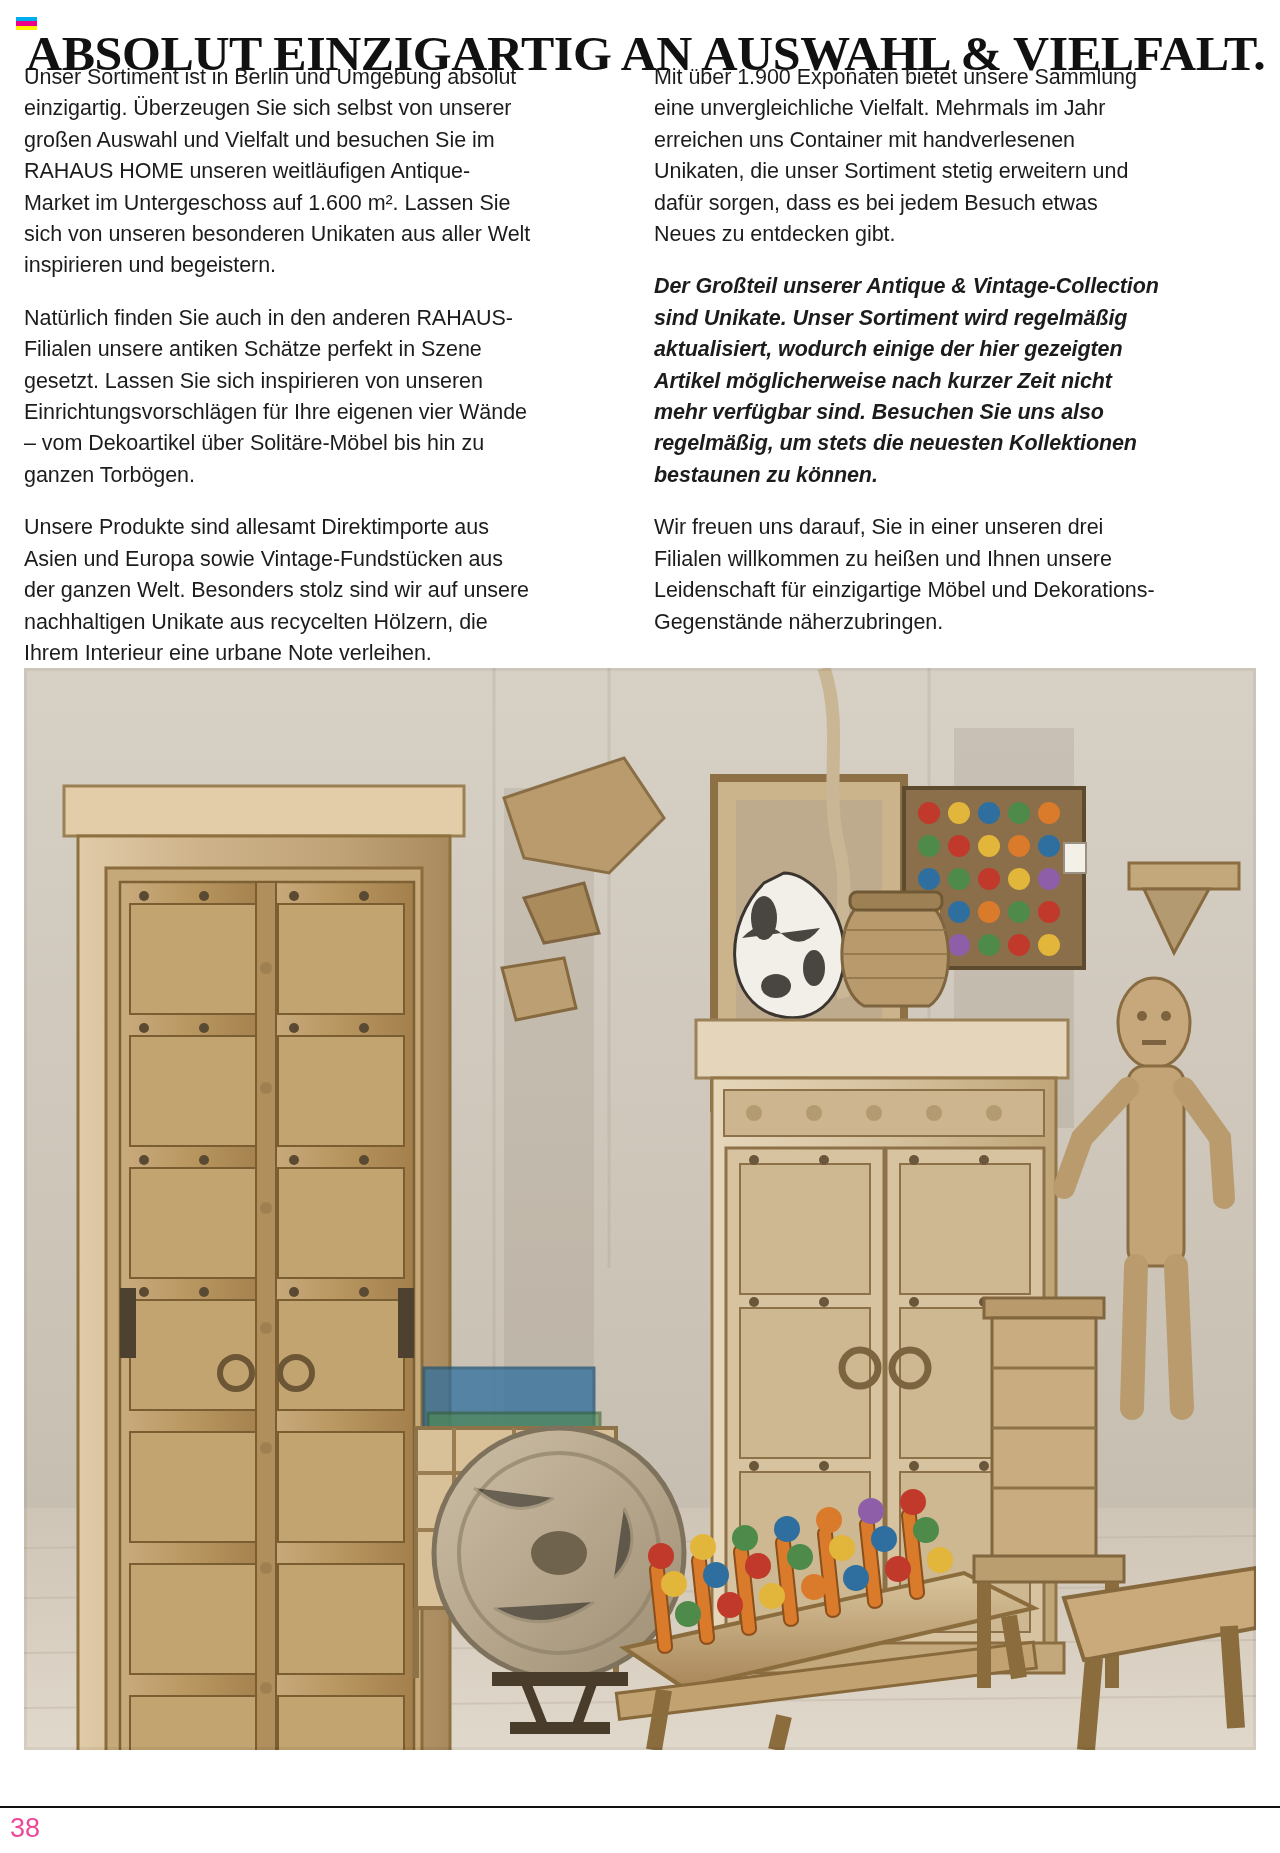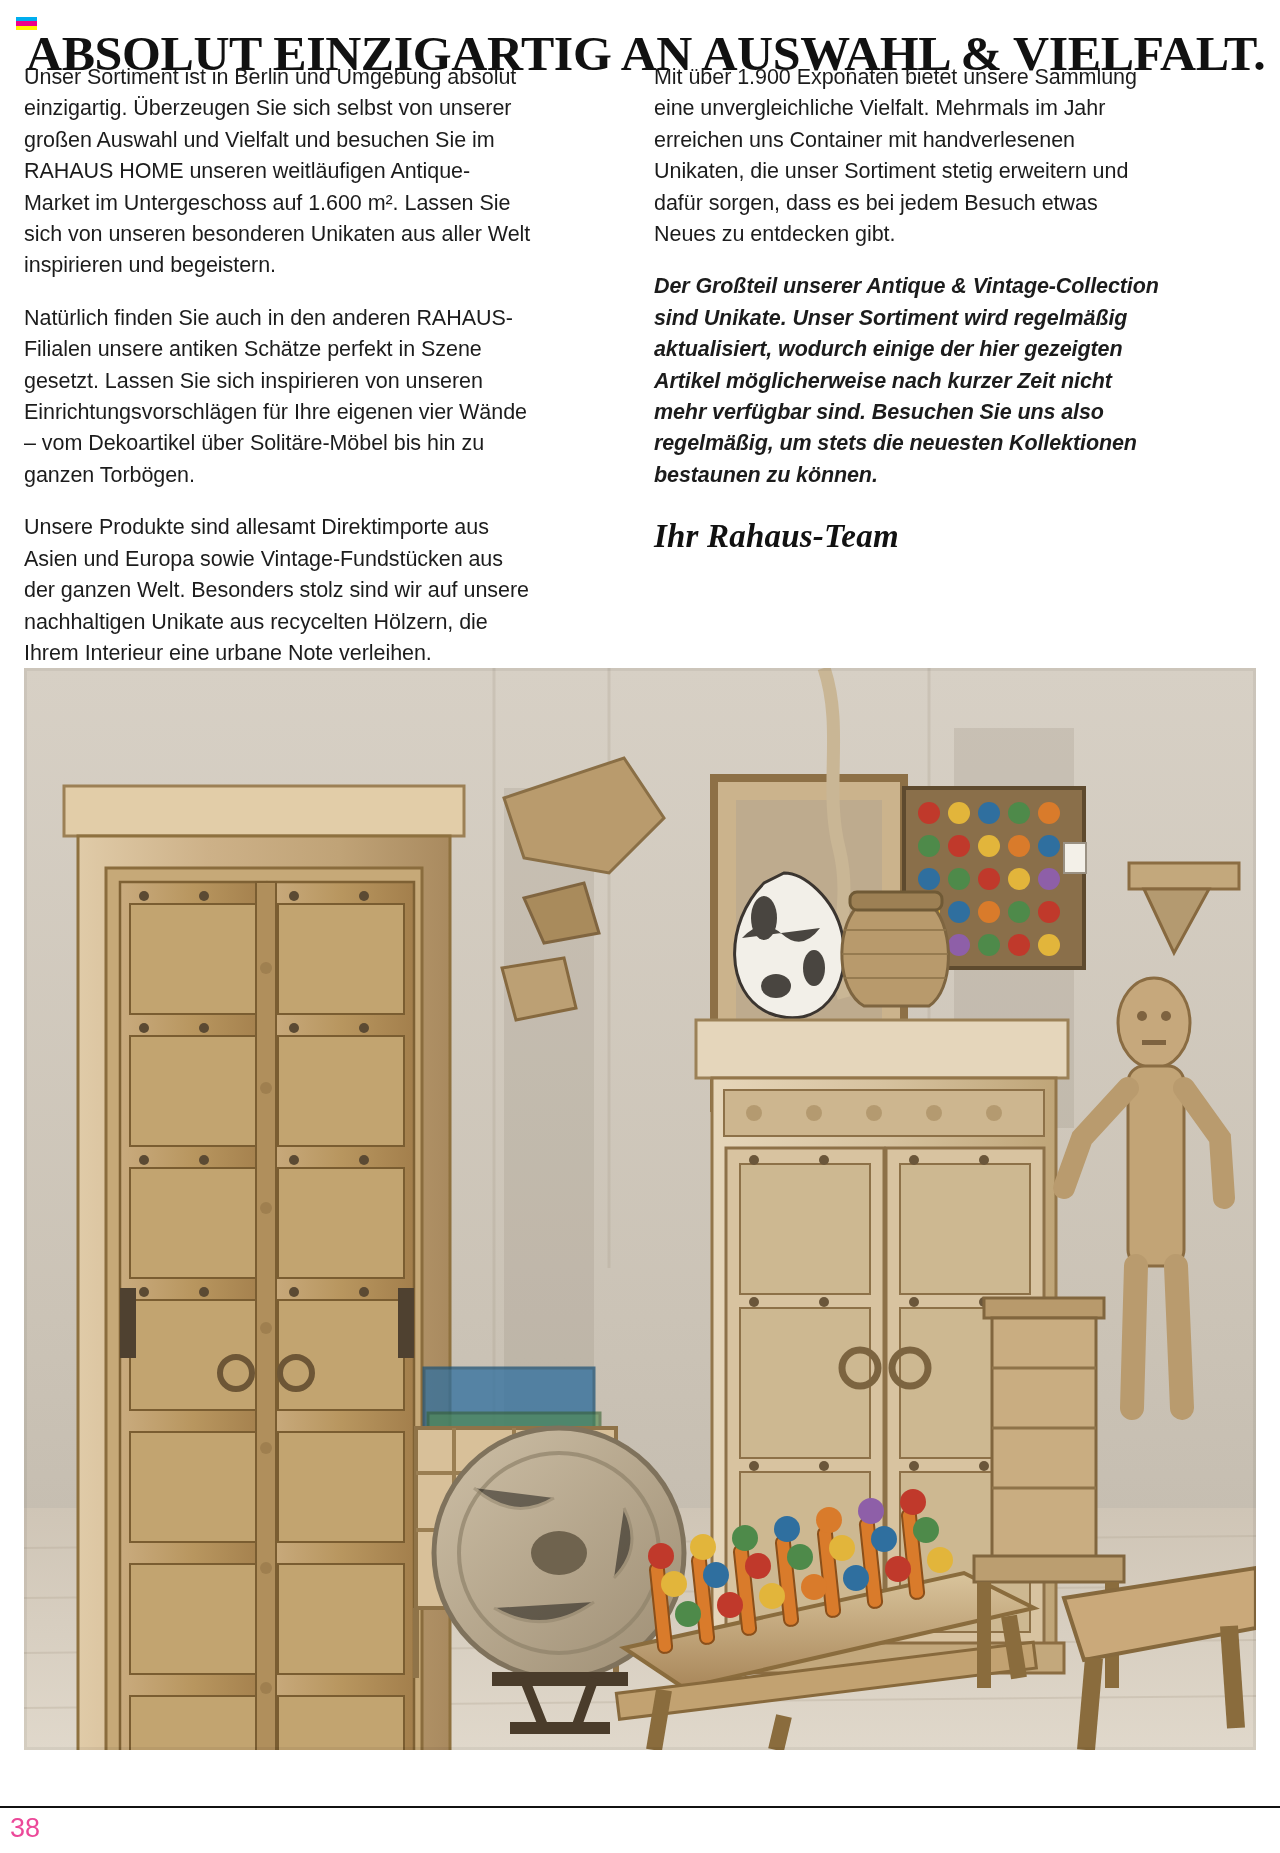--- a/index.html
+++ b/index.html
@@ -139,20 +139,21 @@
 
   <div class="col col-left">
     <p class="para">Unser Sortiment ist in Berlin und Umgebung absolut einzigartig. Überzeugen Sie sich selbst von unserer großen Auswahl und Vielfalt und besuchen Sie im RAHAUS HOME unseren weitläufigen Antique-Market im Untergeschoss auf 1.600 m². Lassen Sie sich von unseren besonderen Unikaten aus aller Welt inspirieren und begeistern.</p>
     <p class="para">Natürlich finden Sie auch in den anderen RAHAUS-Filialen unsere antiken Schätze perfekt in Szene gesetzt. Lassen Sie sich inspirieren von unseren Einrichtungsvorschlägen für Ihre eigenen vier Wände – vom Dekoartikel über Solitäre-Möbel bis hin zu ganzen Torbögen.</p>
     <p class="para">Unsere Produkte sind allesamt Direktimporte aus Asien und Europa sowie Vintage-Fundstücken aus der ganzen Welt. Besonders stolz sind wir auf unsere nachhaltigen Unikate aus recycelten Hölzern, die Ihrem Interieur eine urbane Note verleihen.</p>
   </div>
 
   <div class="col col-right">
     <p class="para">Mit über 1.900 Exponaten bietet unsere Sammlung eine unvergleichliche Vielfalt. Mehrmals im Jahr erreichen uns Container mit handverlesenen Unikaten, die unser Sortiment stetig erweitern und dafür sorgen, dass es bei jedem Besuch etwas Neues zu entdecken gibt.</p>
     <p class="para bolditalic">Der Großteil unserer Antique &amp; Vintage-Collection sind Unikate. Unser Sortiment wird regelmäßig aktualisiert, wodurch einige der hier gezeigten Artikel möglicherweise nach kurzer Zeit  nicht mehr verfügbar sind. Besuchen Sie uns also regelmäßig, um stets die neuesten Kollektionen bestaunen zu können.</p>
+    <p class="para">Wir freuen uns darauf, Sie in einer unseren drei Filialen willkommen zu heißen und Ihnen unsere Leidenschaft für einzigartige Möbel und Dekorations-Gegenstände näherzubringen.</p>
     <p class="signature">Ihr Rahaus-Team</p>
   </div>
 
 </div>
 
 <div class="photo">
 <svg viewBox="0 0 1232 1082" preserveAspectRatio="none">
   <defs>
     <linearGradient id="wallg" x1="0" y1="0" x2="0" y2="1">
       <stop offset="0%" stop-color="#d7d0c5"></stop>

